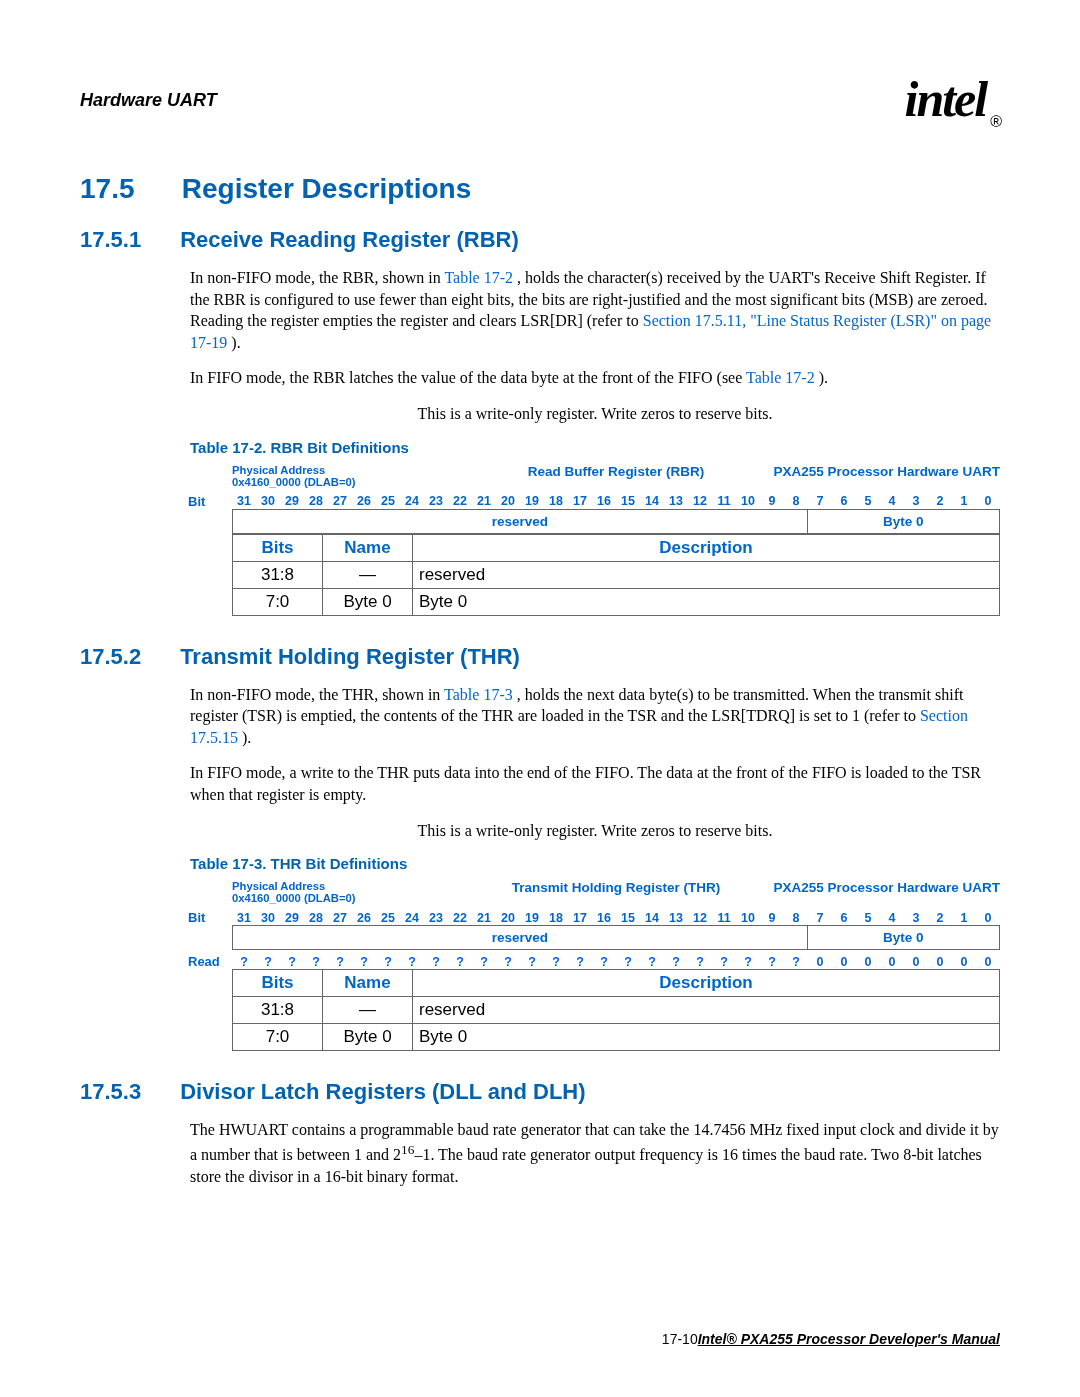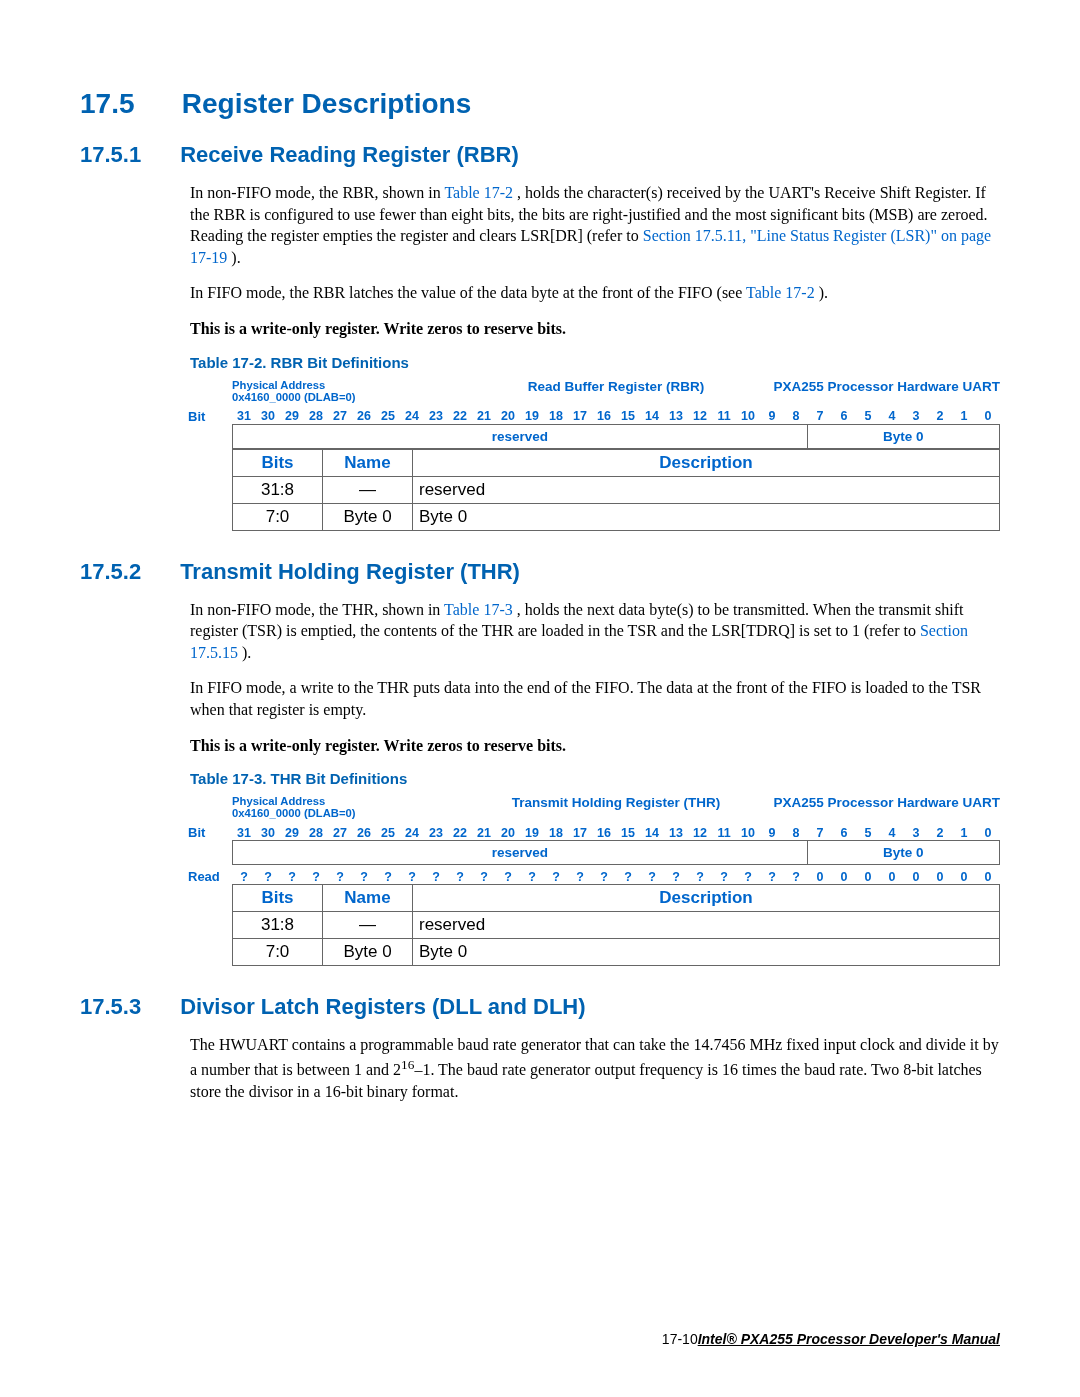--- a/index.html
+++ b/index.html
@@ -17,21 +17,21 @@
   .intel-logo .reg{font: 400 16px Arial; vertical-align:sub; margin-left:4px;}
   
   .h1{color:var(--blue); font:700 28px Arial,Helvetica,sans-serif; margin:18px 0 22px 0;}
   .h2{color:var(--blue); font:700 22px Arial,Helvetica,sans-serif; margin:18px 0 14px 0;}
   .h-num{display:inline-block; width:94px;}
   .h2 .h-num{width:94px;}
   
   .body-block{margin-left:110px;}
   p{margin:0 0 14px 0; font:400 16px/1.35 "Times New Roman",serif;}
   .xref{color:var(--blue2);}
-  .bold{font-weight:700;}
+  .bold{font-weight:400;text-align:center;}
   
   .tbl-cap{color:var(--blue); font:700 15px Arial,Helvetica,sans-serif; margin:6px 0 8px 110px;}
   
   .reg-wrap{margin-left:0;}
   .reg-hdr{display:flex; justify-content:space-between; color:var(--blue2);
            font:700 13.5px Arial,Helvetica,sans-serif; margin:0 0 6px 152px;gap:32px;}
   .reg-hdr .c{flex:1; text-align:center;}
   .reg-hdr .l{flex:1; text-align:left;}
   .reg-hdr .r{flex:1; text-align:right;}
   .reg-hdr small{display:block; font-weight:700;}
@@ -64,20 +64,26 @@
   
   .ftr{position:absolute; bottom:50px; left:80px; right:80px; display:flex;
        justify-content:flex-end; font-family:Arial; font-size:14px;}
   .ftr .r{font-style:italic; font-weight:700;text-decoration:underline;}
 </style>
 </head>
 <body>
 
 <div class="page">
 
+  <div class="hdr">
+    <div class="hdr-left">Hardware UART</div>
+    <div class="intel-logo">
+      <span>intel</span><span class="reg">®</span>
+    </div>
+  </div>
 
   <div class="h1">
     <span class="h-num">17.5</span>
     <span>Register Descriptions</span>
   </div>
 
   <div class="h2">
     <span class="h-num">17.5.1</span>
     <span>Receive Reading Register (RBR)</span>
   </div>

